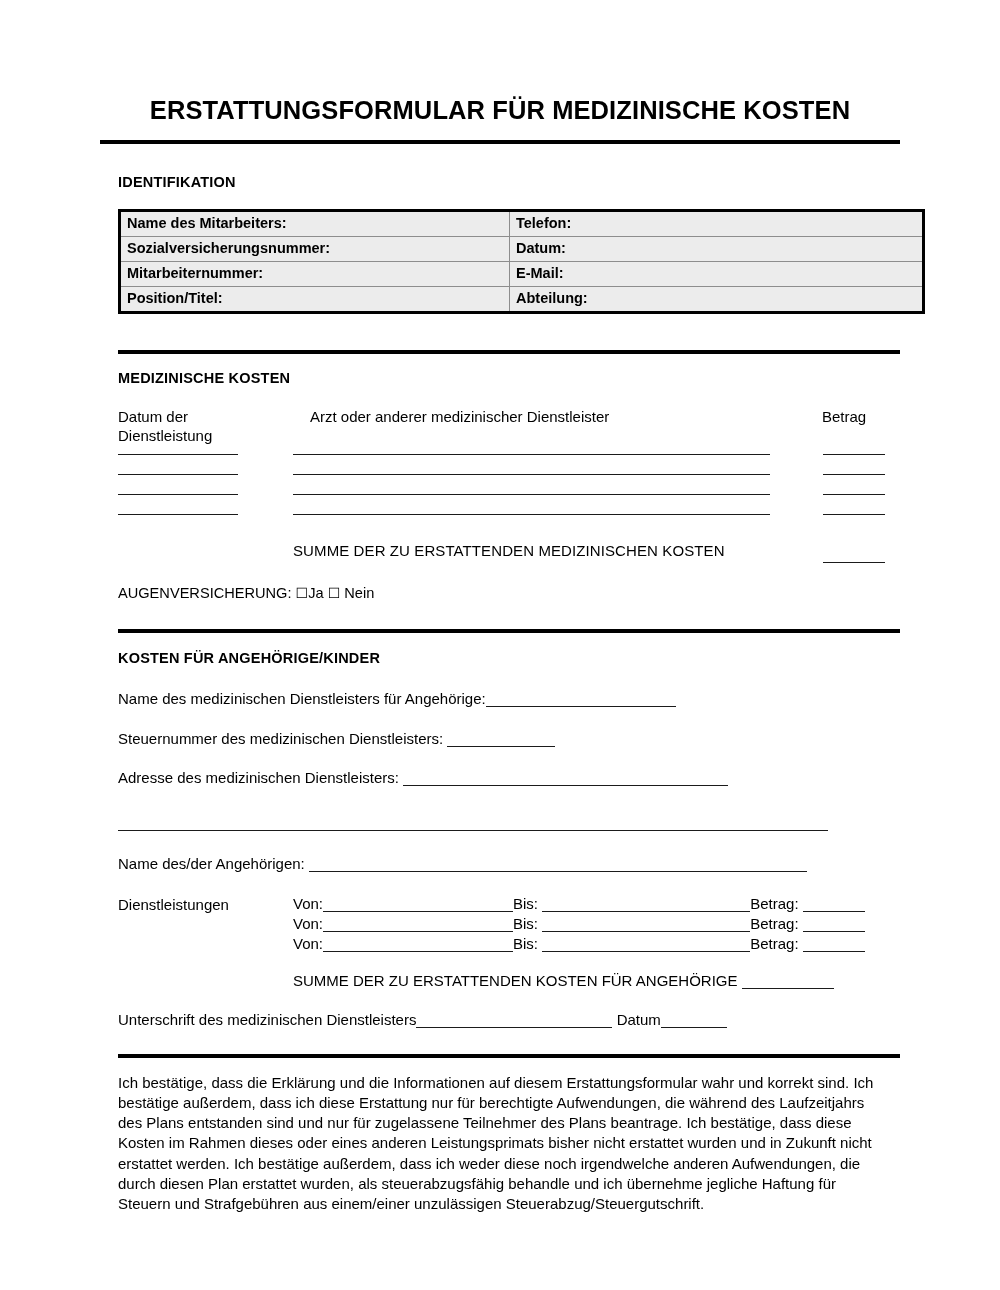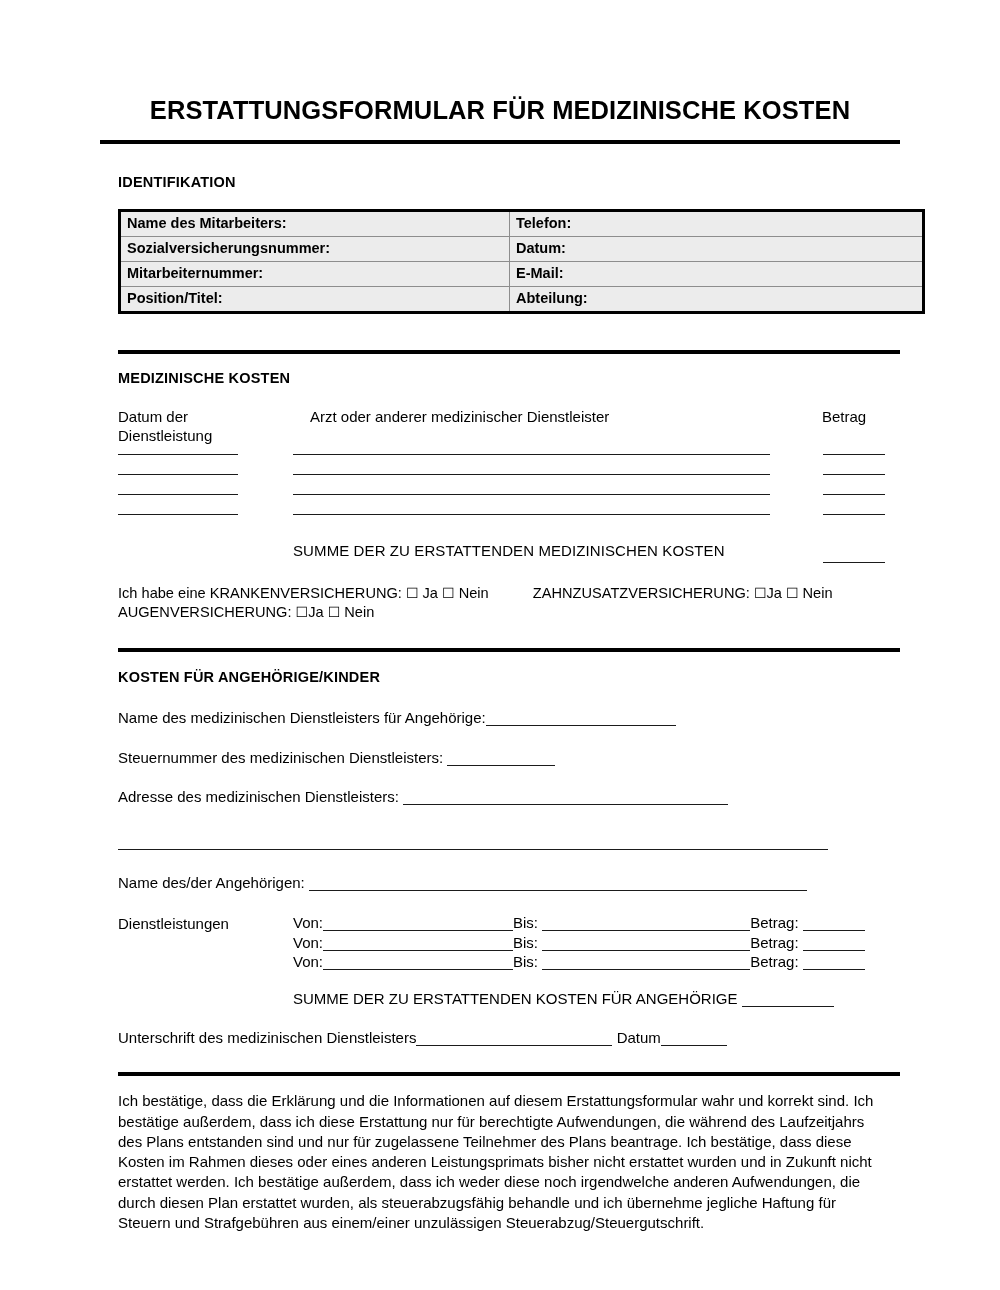--- a/index.html
+++ b/index.html
@@ -259,32 +259,20 @@
   </div>
 
   <div class="sum-row">
     <span class="sum-label">SUMME DER ZU ERSTATTENDEN MEDIZINISCHEN KOSTEN</span>
     <span class="sum-line"></span>
   </div>
 
   <div style="height:14px"></div>
   <div class="ins-block">
     <div class="ins-line">
-      <span>Ich habe eine KRANKENVERSICHERUNG:</span>
-      <span class="cb">☐</span>
-      <span>Ja</span>
-      <span class="cb">☐</span>
-      <span>Nein</span>
-      <span class="gap-ins"></span>
-      <span>ZAHNZUSATZVERSICHERUNG:</span>
-      <span class="cb">☐</span><span>Ja</span>
-      <span class="cb">☐</span>
-      <span>Nein</span>
-    </div>
-    <div class="ins-line">
       <span>AUGENVERSICHERUNG:</span>
       <span class="cb">☐</span><span>Ja</span>
       <span class="cb">☐</span>
       <span>Nein</span>
     </div>
   </div>
 
   <div style="height:26px"></div>
   <div class="rule-thick inset"></div>
 

